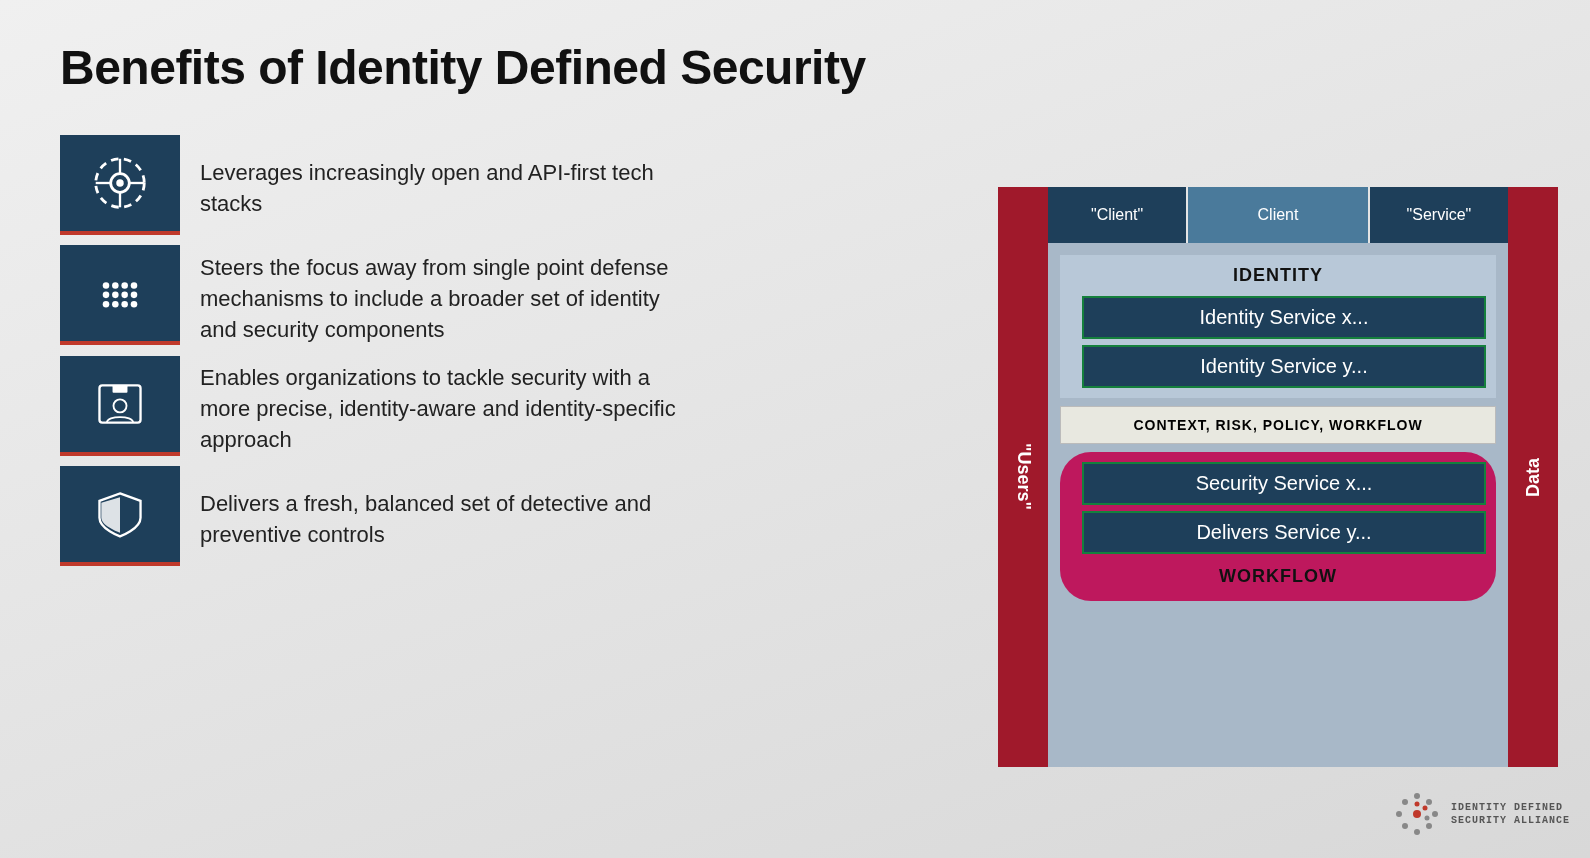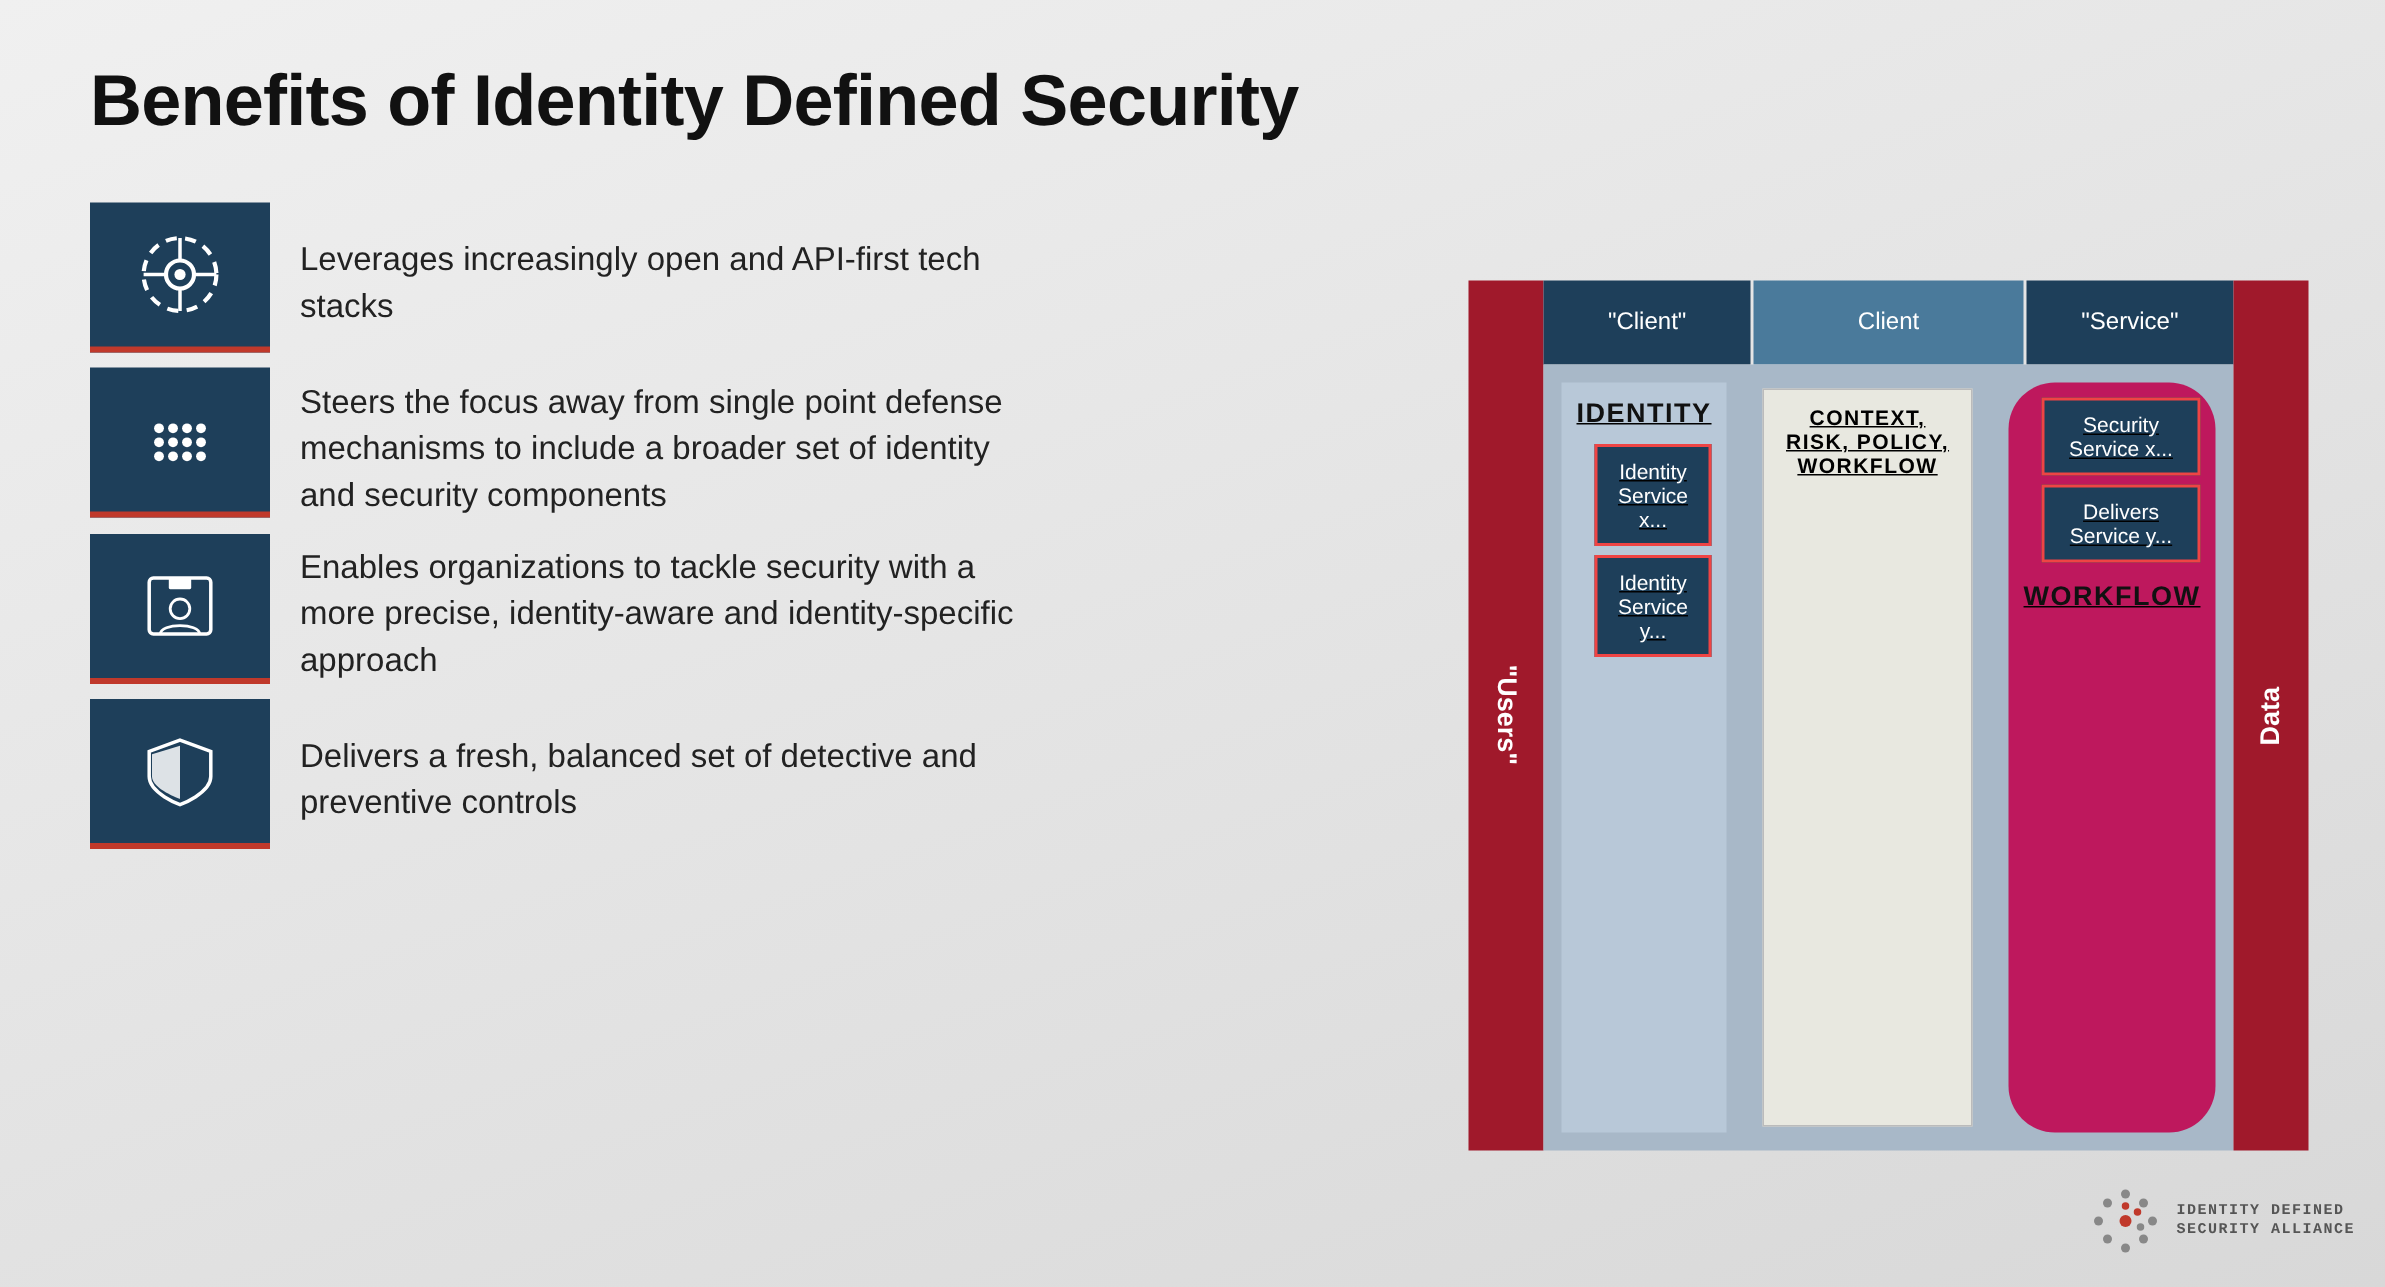--- a/index.html
+++ b/index.html
@@ -10,21 +10,21 @@
       width: 1590px;
       height: 858px;
       overflow: hidden;
       position: relative;
     }
 
     .page {
       width: 1590px;
       height: 858px;
       background: linear-gradient(160deg, #f0f0f0 0%, #d8d8d8 100%);
-      padding: 40px 51px 40px 60px;
+      padding: 40px 32px 40px 60px;
       display: flex;
       flex-direction: column;
     }
 
     .page-title {
       font-size: 48px;
       font-weight: 900;
       color: #111;
       margin-bottom: 40px;
       letter-spacing: -0.5px;
@@ -146,23 +146,22 @@
       background-color: #1e3f5a;
       flex: 1;
     }
 
     
     .diagram-body {
       flex: 1;
       background-color: #a8b8c8;
       padding: 12px;
       display: flex;
-      flex-direction: row;
-      gap: 24px;
-      text-decoration: underline;
+      flex-direction: column;
+      gap: 4px;
     }
 
     .identity-section {
       background-color: #b8c8d8;
       padding: 10px;
       display: flex;
       flex-direction: column;
       gap: 6px;
     }
 
@@ -173,22 +172,22 @@
       color: #111;
       letter-spacing: 1px;
       margin-bottom: 4px;
     }
 
     .service-bar {
       background-color: #1e3f5a;
       color: white;
       text-align: center;
       padding: 8px 12px;
-      font-size: 14px;
-      border: 2px solid #ef4444;
+      font-size: 20px;
+      border: 2px solid #15803d;
       margin-left: 12px;
     }
 
     .middle-bar {
       background-color: #e8e8e0;
       text-align: center;
       padding: 10px;
       font-size: 14px;
       font-weight: 600;
       letter-spacing: 1px;

